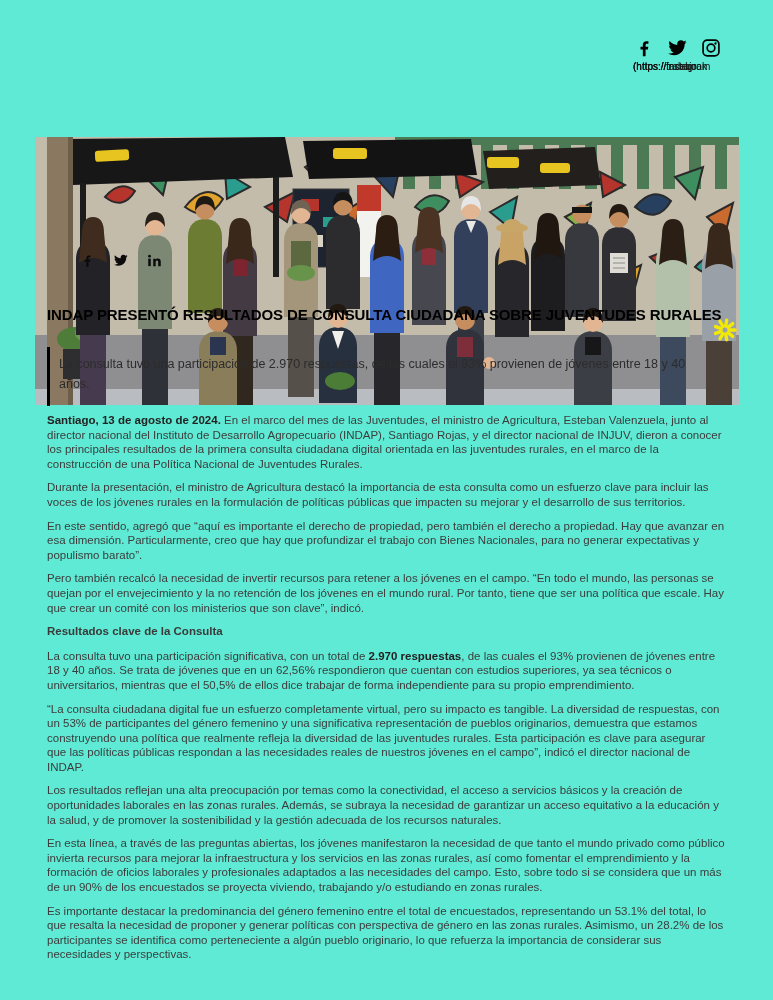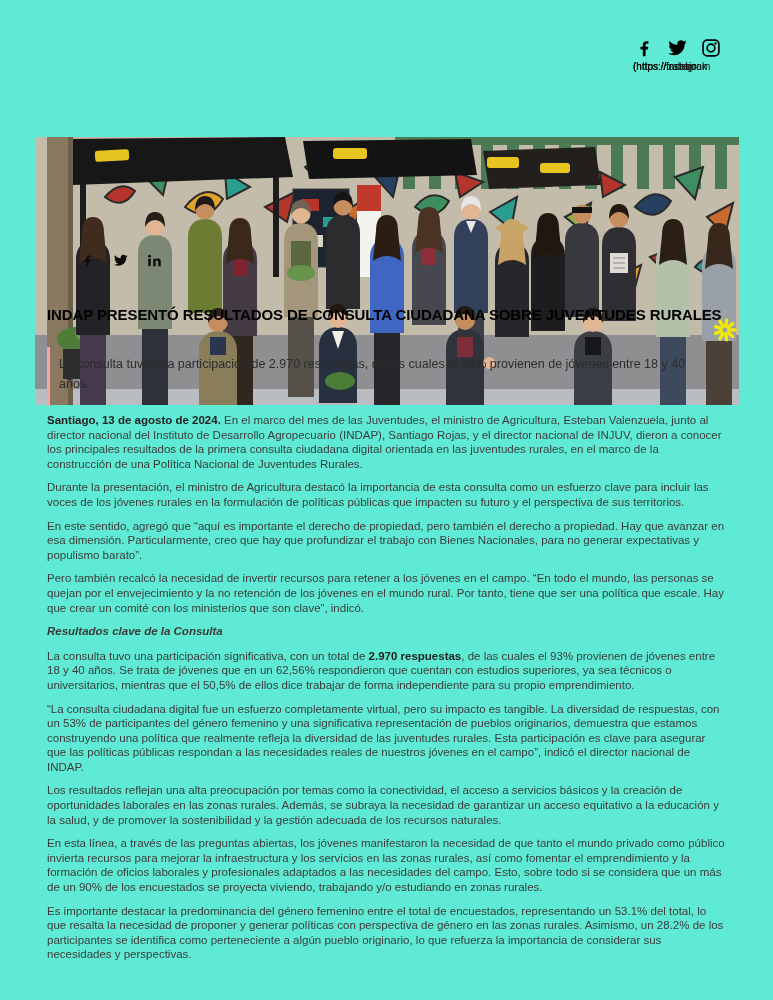--- a/index.html
+++ b/index.html
@@ -13,31 +13,31 @@
   .url-garble{position:absolute;left:0;top:23px;width:100px;height:13px;}
   .url-garble span{position:absolute;left:0;top:0;font-size:10px;color:#141414;white-space:nowrap;}
 
   
   .hero{position:absolute;left:35px;top:137px;width:704px;height:268px;}
   .hero .photo{position:absolute;left:0;top:0;width:704px;height:268px;display:block;}
   .share-row{position:absolute;left:44px;top:116px;display:flex;gap:19px;}
   .share-row svg{width:15px;height:15px;fill:#0b0b0b;display:block;cursor:pointer;}
   .hero-title{position:absolute;left:12px;top:168px;margin:0;font-size:15px;line-height:19px;
               font-weight:bold;color:#000;white-space:nowrap;letter-spacing:-0.1px;}
-  .hero-sub{position:absolute;left:12px;top:210px;width:630px;border-left:3px solid #fca5a5;
+  .hero-sub{position:absolute;left:12px;top:210px;width:630px;border-left:3px solid #000000;
             padding:7px 0 12px 9px;font-size:12.5px;line-height:20px;color:#2c2c2c;}
   .spinner{position:absolute;left:678px;top:181px;width:24px;height:24px;}
 
   
   .article-body{position:absolute;left:47px;top:413px;width:679px;
                 font-size:11.5px;line-height:14.6px;color:#3c3c3c;}
   .article-body p{margin:0 0 9px 0;}
   .article-body strong{color:#222;}
   .subhead{margin:3px 0 10px 0;font-size:11.5px;line-height:14.6px;
-           font-style:italic;font-weight:bold;color:#3a3a3a;}
+           font-weight:bold;color:#3a3a3a;}
 </style>
 </head>
 <body>
 
 <div class="page">
 
   <div class="top-social">
     <div class="icons-row">
       <svg class="icon-20" viewBox="0 0 24 24">
         <path fill="#000" d="M15.1 22v-8.2h2.8l.4-3.2h-3.2V8.5c0-.9.3-1.6 1.7-1.6h1.7V4c-.3 0-1.3-.1-2.5-.1-2.5 0-4.2 1.5-4.2 4.3v2.4H9v3.2h2.8V22h3.3z"></path>
@@ -291,21 +291,21 @@
         <line x1="8.2" y1="10.6" x2="2.6" y2="8.6"></line>
         <line x1="10" y1="8.5" x2="7" y2="3.3"></line>
         <line x1="12.7" y1="8.1" x2="13.7" y2="2.2"></line>
         <line x1="15.1" y1="9.4" x2="19.7" y2="5.6"></line>
       </g>
     </svg>
   </div>
 
   <div class="article-body">
     <p><strong>Santiago, 13 de agosto de 2024.</strong> <span>En el marco del mes de las Juventudes, el ministro de Agricultura, Esteban Valenzuela, junto al director nacional del Instituto de Desarrollo Agropecuario (INDAP), Santiago Rojas, y el director nacional de INJUV, dieron a conocer los principales resultados de la primera consulta ciudadana digital orientada en las juventudes rurales, en el marco de la construcción de una Política Nacional de Juventudes Rurales.</span></p>
-    <p>Durante la presentación, el ministro de Agricultura destacó la importancia de esta consulta como un esfuerzo clave para incluir las voces de los jóvenes rurales en la formulación de políticas públicas que impacten su futuro y el perspectiva de sus territorios.</p>
+    <p>Durante la presentación, el ministro de Agricultura destacó la importancia de esta consulta como un esfuerzo clave para incluir las voces de los jóvenes rurales en la formulación de políticas públicas que impacten su mejorar y el desarrollo de sus territorios.</p>
     <p>En este sentido, agregó que “aquí es importante el derecho de propiedad, pero también el derecho a propiedad. Hay que avanzar en esa dimensión. Particularmente, creo que hay que profundizar el trabajo con Bienes Nacionales, para no generar expectativas y populismo barato”.</p>
     <p>Pero también recalcó la necesidad de invertir recursos para retener a los jóvenes en el campo. “En todo el mundo, las personas se quejan por el envejecimiento y la no retención de los jóvenes en el mundo rural. Por tanto, tiene que ser una política que escale. Hay que crear un comité con los ministerios que son clave”, indicó.</p>
     <h3 class="subhead">Resultados clave de la Consulta</h3>
     <p><span>La consulta tuvo una participación significativa, con un total de </span><strong>2.970 respuestas</strong><span>, de las cuales el 93% provienen de jóvenes entre 18 y 40 años. Se trata de jóvenes que en un 62,56% respondieron que cuentan con estudios superiores, ya sea técnicos o universitarios, mientras que el 50,5% de ellos dice trabajar de forma independiente para su propio emprendimiento.</span></p>
     <p>“La consulta ciudadana digital fue un esfuerzo completamente virtual, pero su impacto es tangible. La diversidad de respuestas, con un 53% de participantes del género femenino y una significativa representación de pueblos originarios, demuestra que estamos construyendo una política que realmente refleja la diversidad de las juventudes rurales. Esta participación es clave para asegurar que las políticas públicas respondan a las necesidades reales de nuestros jóvenes en el campo”, indicó el director nacional de INDAP.</p>
     <p>Los resultados reflejan una alta preocupación por temas como la conectividad, el acceso a servicios básicos y la creación de oportunidades laborales en las zonas rurales. Además, se subraya la necesidad de garantizar un acceso equitativo a la educación y la salud, y de promover la sostenibilidad y la gestión adecuada de los recursos naturales.</p>
     <p>En esta línea, a través de las preguntas abiertas, los jóvenes manifestaron la necesidad de que tanto el mundo privado como público invierta recursos para mejorar la infraestructura y los servicios en las zonas rurales, así como fomentar el emprendimiento y la formación de oficios laborales y profesionales adaptados a las necesidades del campo. Esto, sobre todo si se considera que un más de un 90% de los encuestados se proyecta viviendo, trabajando y/o estudiando en zonas rurales.</p>
     <p>Es importante destacar la predominancia del género femenino entre el total de encuestados, representando un 53.1% del total, lo que resalta la necesidad de proponer y generar políticas con perspectiva de género en las zonas rurales. Asimismo, un 28.2% de los participantes se identifica como perteneciente a algún pueblo originario, lo que refuerza la importancia de considerar sus necesidades y perspectivas.</p>
 
   </div>

